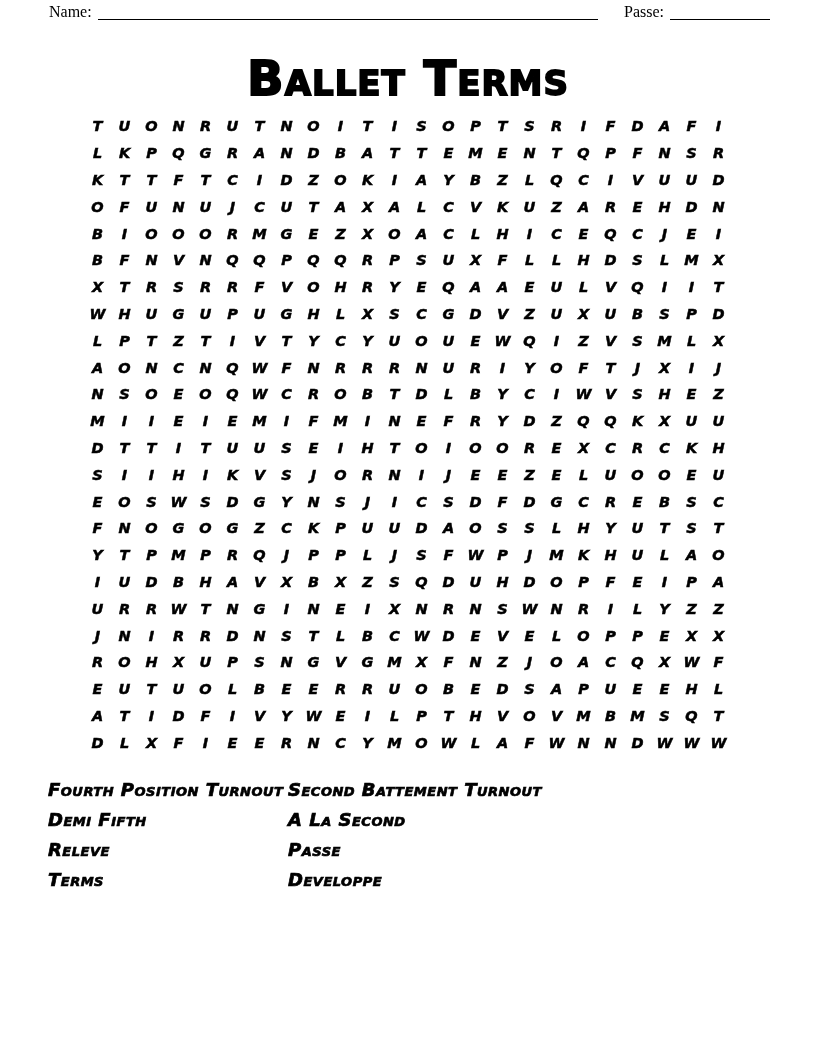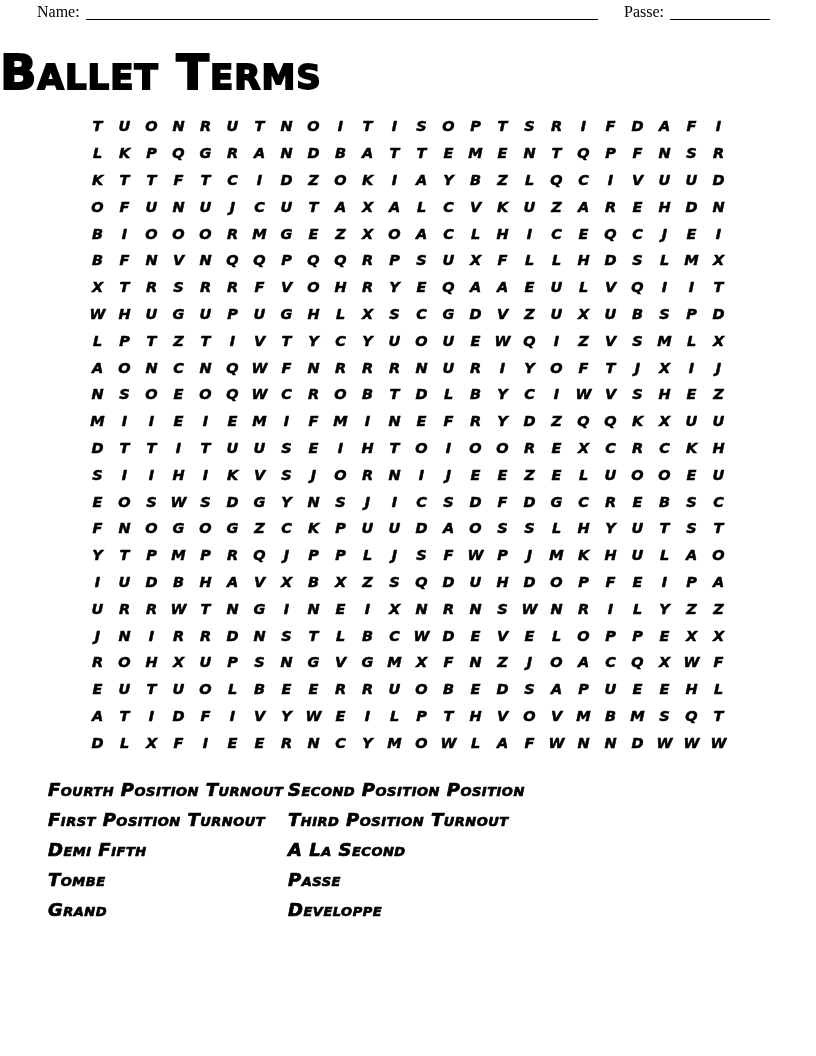--- a/index.html
+++ b/index.html
@@ -12,42 +12,42 @@
     width: 816px;
     height: 1056px;
     color: #000;
     overflow: hidden;
   }
 
   
   .header {
     position: absolute;
     top: 2px;
-    left: 37px;
+    left: 49px;
     right: 46px;
     display: flex;
     align-items: flex-end;
     font-family: "Liberation Serif", serif;
     font-size: 16px;
     line-height: 1.2;
   }
   .fill-line {
     border-bottom: 1.5px solid #000;
     height: 15px;
   }
   .name-line { flex: 1; margin: 0 26px 1px 6px; }
   .date-line { width: 100px; margin: 0 0 1px 6px; }
 
   
   .title {
     position: absolute;
-    top: 46px;
+    top: 52px;
     left: 0;
     width: 100%;
-    text-align: left;
+    text-align: center;
     font-family: "DejaVu Sans", sans-serif;
     font-weight: bold;
     font-variant: small-caps;
     font-size: 48px;
     line-height: 1.1;
     letter-spacing: 1px;
     -webkit-text-stroke: 1.8px #000;
   }
 
   
@@ -732,25 +732,23 @@
       <span class="grid-cell">D</span>
       <span class="grid-cell">W</span>
       <span class="grid-cell">W</span>
       <span class="grid-cell">W</span>
     </div>
   </div>
 
 <div class="words">
   <div class="word-col">
       <div class="word-item">Fourth Position Turnout</div>
-      <div class="word-item">First Position Turnout</div>
       <div class="word-item">Demi Fifth</div>
-      <div class="word-item">Tombe</div>
-      <div class="word-item">Grand</div>
+      <div class="word-item">Releve</div>
+      <div class="word-item">Terms</div>
     </div>
   <div class="word-col">
-      <div class="word-item">Second Position Position</div>
-      <div class="word-item">Third Position Turnout</div>
+      <div class="word-item">Second Battement Turnout</div>
       <div class="word-item">A La Second</div>
       <div class="word-item">Passe</div>
       <div class="word-item">Developpe</div>
     </div>
 </div>
 
 </body></html>

